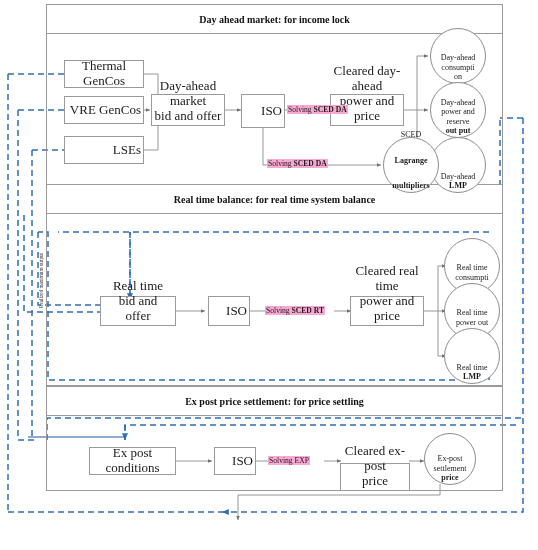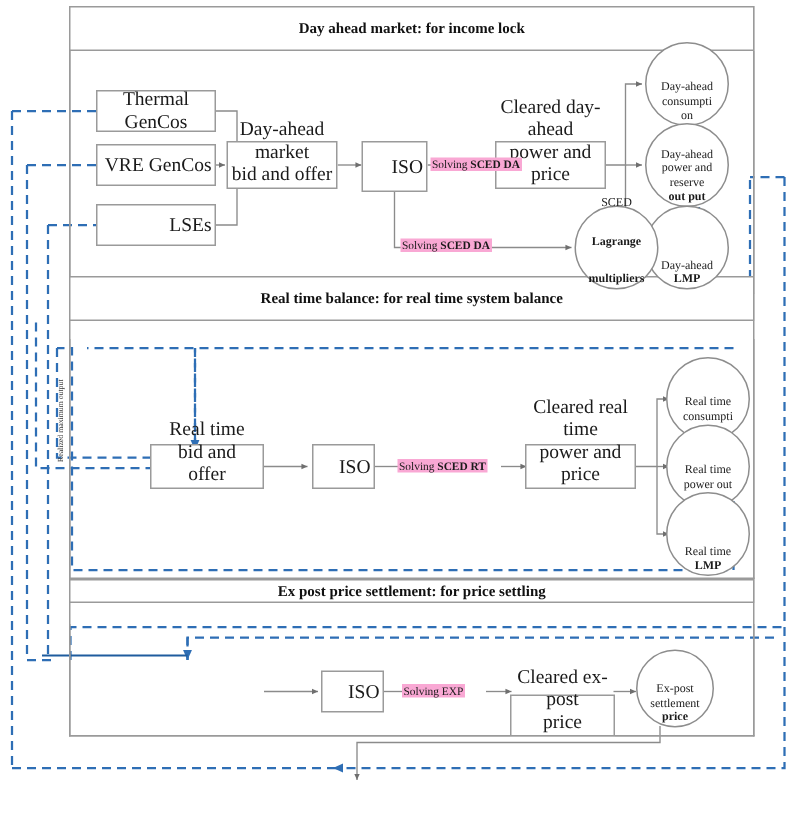--- a/index.html
+++ b/index.html
@@ -105,21 +105,21 @@
   <div class="panel" style="left:46px;top:4px;width:457px;height:487px;"></div>
 
   <div class="panelhdr" style="left:46px;top:4px;width:457px;height:30px;">Day ahead market: for income lock</div>
 
   <div class="panel" style="left:46px;top:34px;width:457px;height:162px;border-top:none;"></div>
 
   <div class="panelhdr" style="left:46px;top:184px;width:457px;height:30px;">Real time balance: for real time system balance</div>
 
   <div class="panel" style="left:46px;top:226px;width:457px;height:160px;border-top:none;"></div>
 
-  <div class="panelhdr" style="left:46px;top:386px;width:457px;height:16px;">Ex post price settlement: for price settling</div>
+  <div class="panelhdr" style="left:46px;top:386px;width:457px;height:30px;">Ex post price settlement: for price settling</div>
 
   <div class="panel" style="left:46px;top:416px;width:457px;height:75px;border-top:none;"></div>
 
   <div class="node boxn" style="left:64px;top:60px;width:80px;height:28px;">Thermal GenCos</div>
 
   <div class="node boxn" style="left:64px;top:96px;width:80px;height:28px;">VRE GenCos</div>
 
   <div class="node boxn" style="left:64px;top:136px;width:80px;height:28px;">LSEs</div>
 
   <div class="node boxn" style="left:151px;top:94px;width:74px;height:32px;flex-direction:column;">
@@ -192,20 +192,21 @@
 
   <div class="node circn" style="left:444px;top:328px;width:56px;height:56px;flex-direction:column;">
     <span>Real time</span>
     <span class="nb">LMP</span>
   </div>
 
   <div class="elabel" style="left:265px;top:306px;">
     <span>Solving </span><b>SCED RT</b>
   </div>
 
+  <div class="node boxn" style="left:89px;top:447px;width:87px;height:28px;">Ex post conditions</div>
 
   <div class="node boxn" style="left:214px;top:447px;width:42px;height:28px;">ISO</div>
 
   <div class="node boxn" style="left:340px;top:447px;width:70px;height:28px;flex-direction:column;margin-top:16px;">
     <span>Cleared ex-post</span>
     <span>price</span>
   </div>
 
   <div class="node circn" style="left:424px;top:433px;width:52px;height:52px;flex-direction:column;">
     <span>Ex-post</span>

